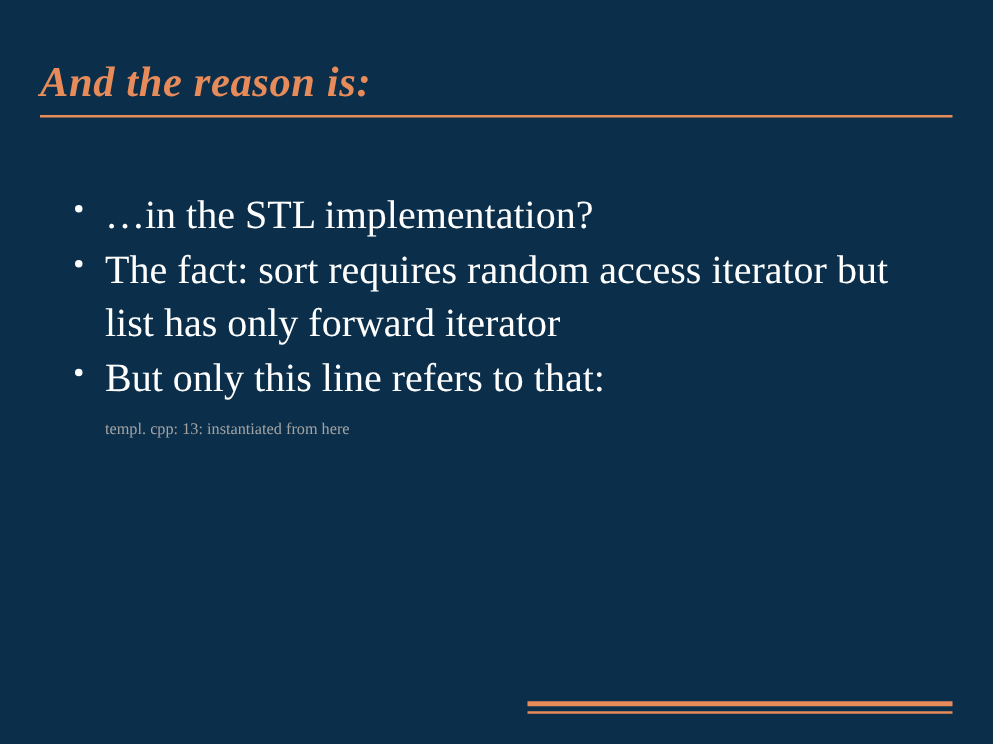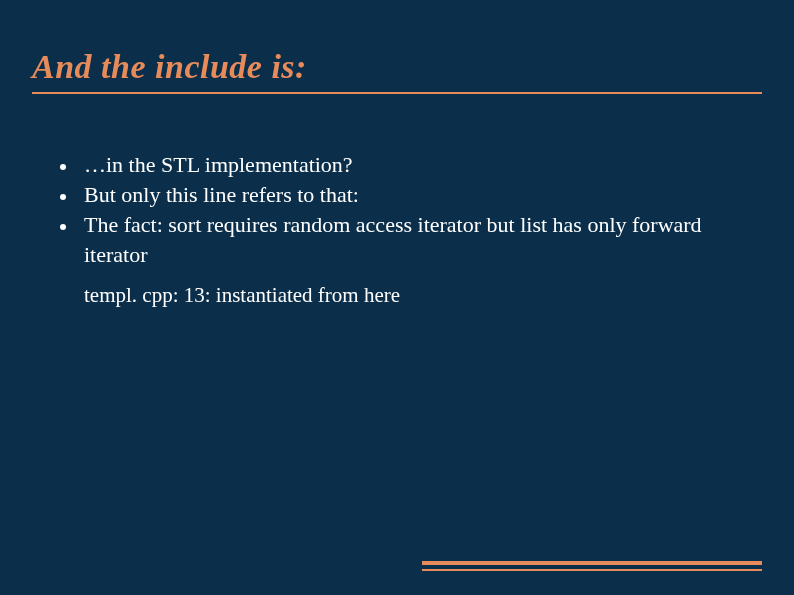--- a/index.html
+++ b/index.html
@@ -30,41 +30,41 @@
   .content {
     padding-left: 24px;
     padding-right: 10px;
   }
   ul.bullet-list {
     list-style: none;
     padding-left: 28px;
   }
   ul.bullet-list li {
     position: relative;
-    font-size: 22px;
+    font-size: 32px;
     line-height: 1.36;
     color: #ffffff;
     margin-bottom: 0px;
   }
   ul.bullet-list li::before {
     content: "";
     position: absolute;
     left: -24px;
     top: 14px;
     width: 6px;
     height: 6px;
     background: #ffffff;
     border-radius: 50%;
   }
   .codeblock {
     margin-top: 10px;
     padding-left: 28px;
-    font-size: 21px;
+    font-size: 13px;
     line-height: 1.45;
-    color: #ffffff;
+    color: #a3a3a3;
     font-family: "Times New Roman", Times, serif;
   }
   .footer-lines {
     position: absolute;
     right: 32px;
     bottom: 24px;
     width: 340px;
   }
   .footer-lines .line-top {
     height: 4px;
@@ -76,32 +76,32 @@
     height: 2px;
     background: #e78b5a;
     width: 100%;
   }
 </style>
 </head>
 <body>
 
 <div class="slide">
 
-  <h1 class="title">And the include is:</h1>
+  <h1 class="title">And the reason is:</h1>
 
   <div class="content">
     <ul class="bullet-list">
       <li>
         <span>…in the STL implementation?</span>
       </li>
       <li>
-        <span>But only this line refers to that:</span>
+        <span>The fact: sort requires random access iterator but list has only forward iterator</span>
       </li>
       <li>
-        <span>The fact: sort requires random access iterator but list has only forward iterator</span>
+        <span>But only this line refers to that:</span>
       </li>
     </ul>
 
     <div class="codeblock">
       <div>templ. cpp: 13:   instantiated from here</div>
     </div>
   </div>
 
   <div class="footer-lines">
     <div class="line-top"></div>

